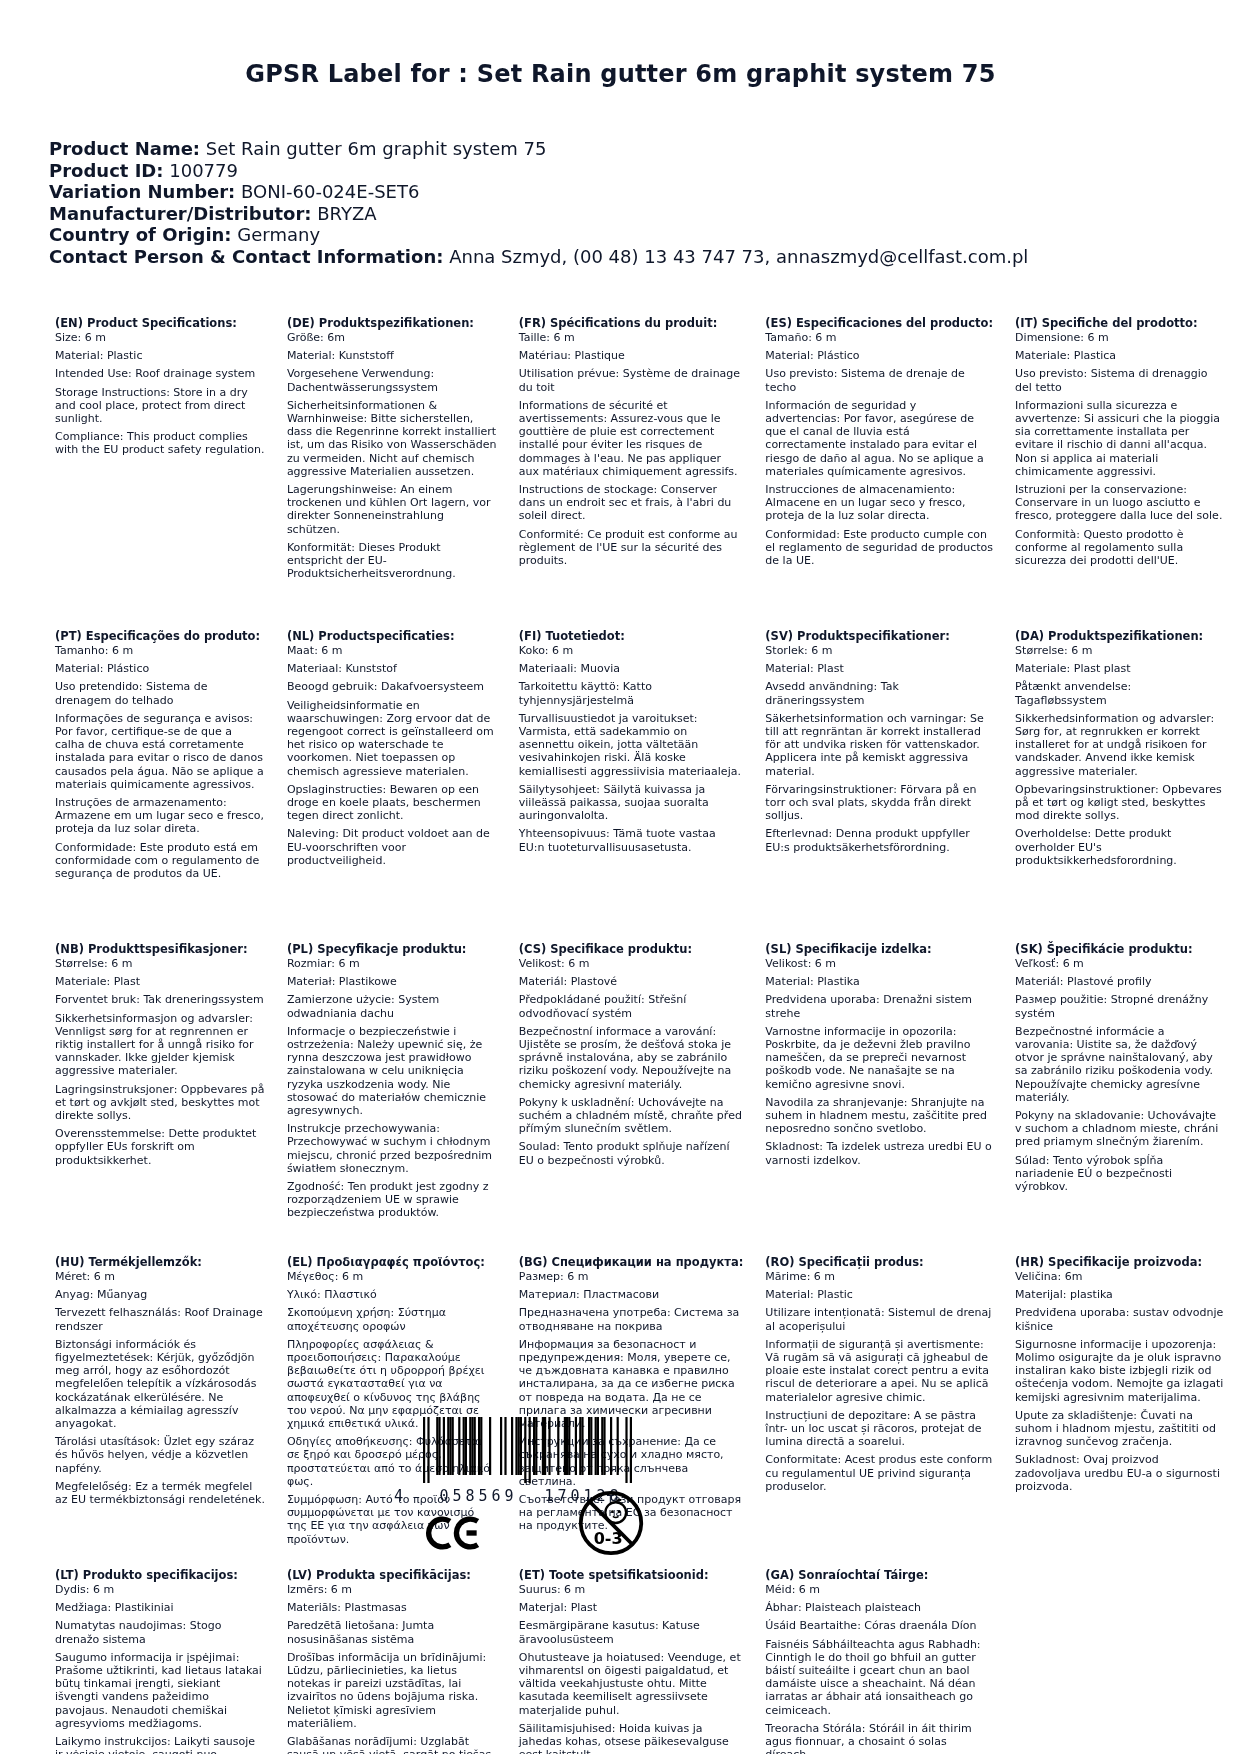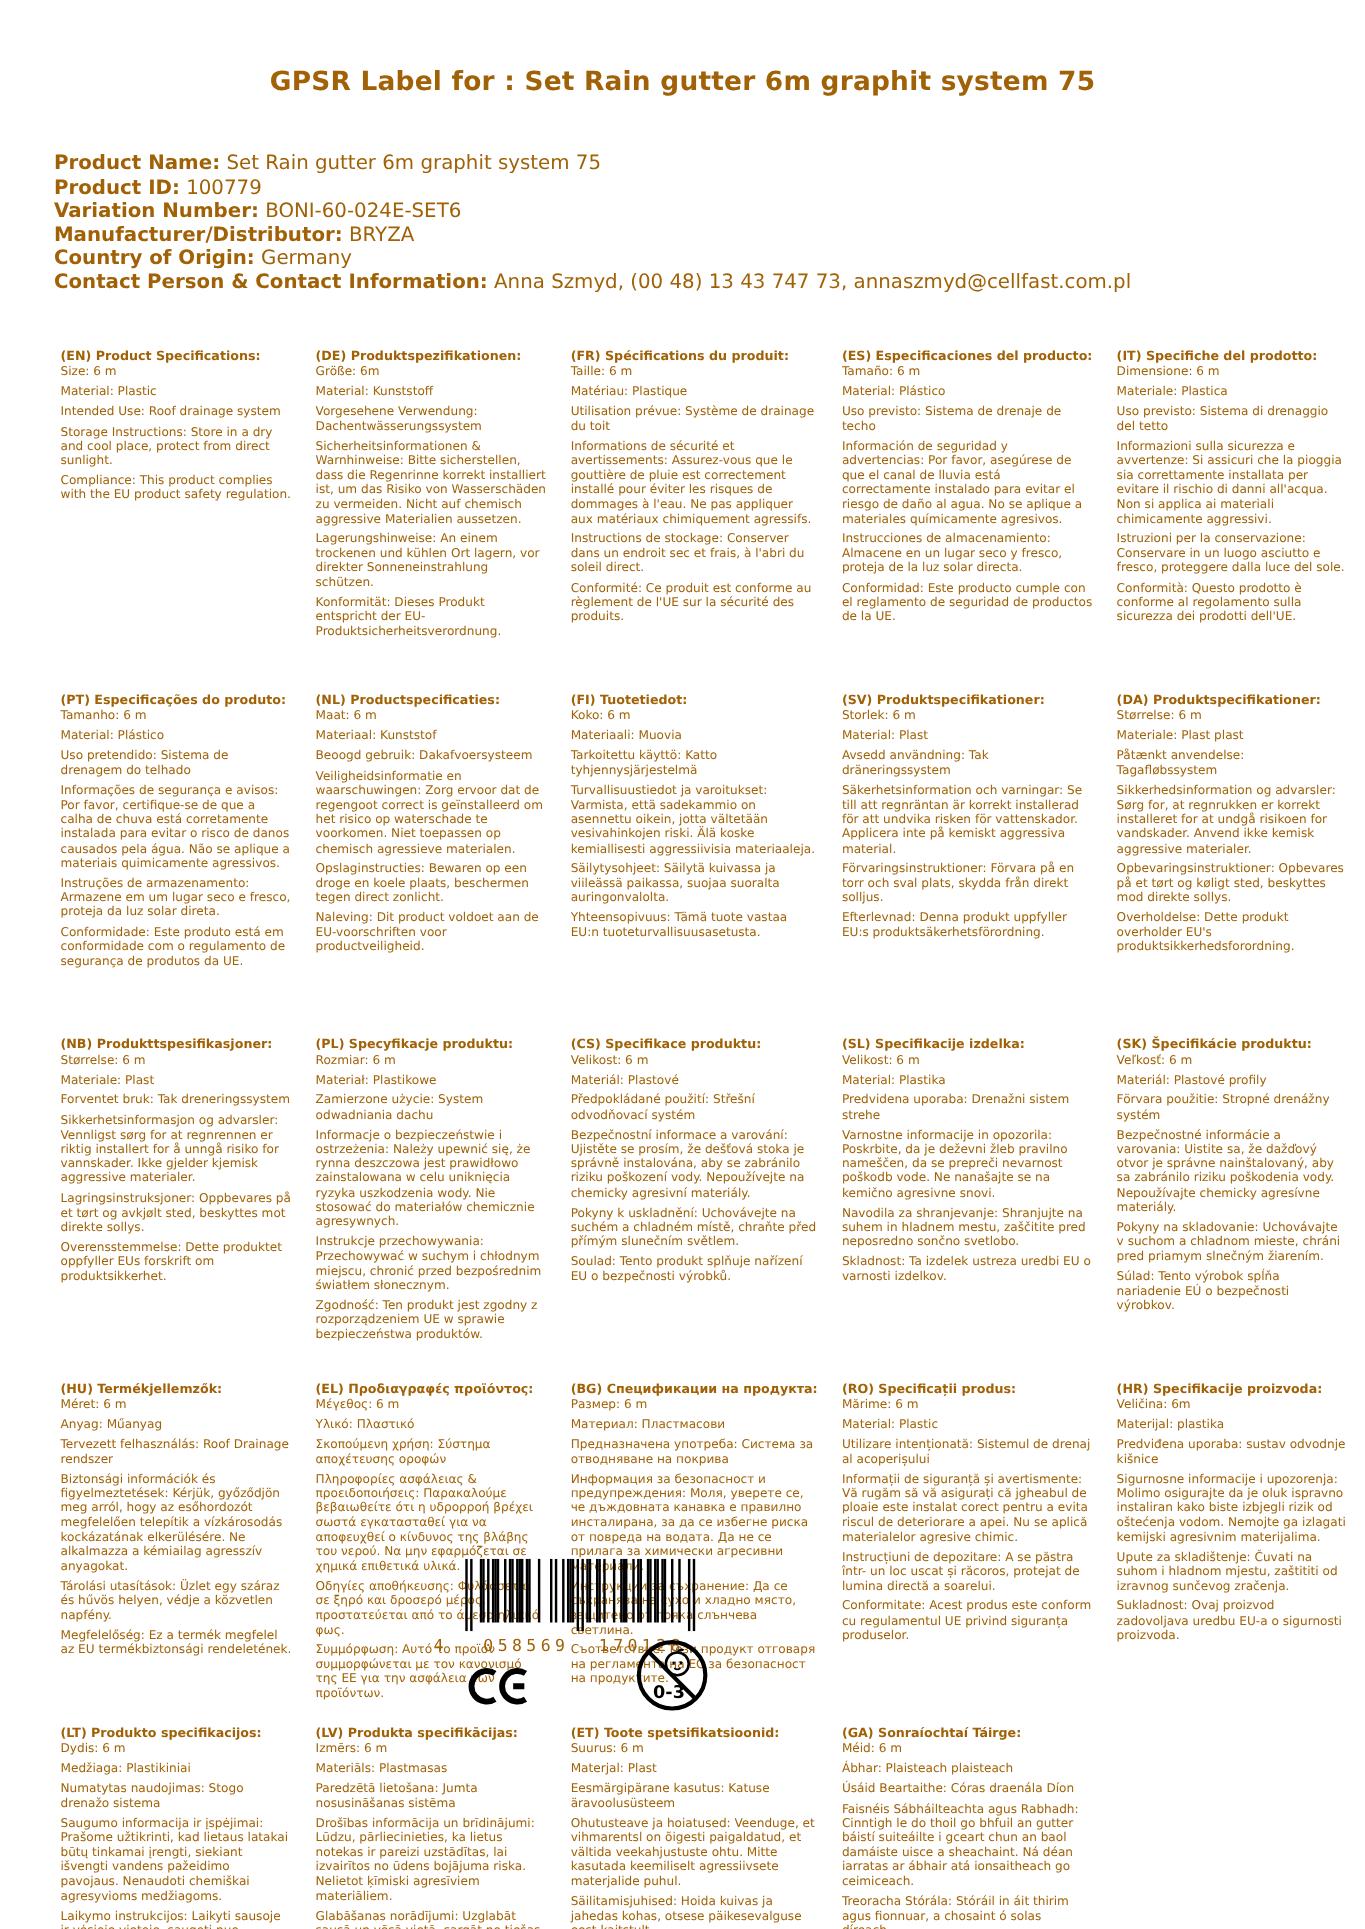--- a/index.html
+++ b/index.html
@@ -1,19 +1,19 @@
 <!DOCTYPE html>
 <html><head>
 <meta charset="utf-8">
 <style>
   * { margin:0; padding:0; box-sizing:border-box; }
   html,body { background:#fff; }
   .page {
     position:relative; width:1241px; height:1754px; margin:0 auto;
-    background:#ffffff; color:#a16207;
+    background:#ffffff; color:#0f172a;
     font-family:"DejaVu Sans", sans-serif;
     overflow:hidden;
     border-radius:22px;
   }
   .title {
     position:absolute; top:60px; left:0; width:100%;
     text-align:center; font-size:24px; font-weight:bold;
     letter-spacing:0.2px;
   }
   .product-info {
@@ -155,21 +155,21 @@
     <h3>(SV) Produktspecifikationer:</h3>
   <p>Storlek: 6 m</p>
         <p>Material: Plast</p>
         <p>Avsedd användning: Tak dräneringssystem</p>
         <p>Säkerhetsinformation och varningar: Se till att regnräntan är korrekt installerad för att undvika risken för vattenskador. Applicera inte på kemiskt aggressiva material.</p>
         <p>Förvaringsinstruktioner: Förvara på en torr och sval plats, skydda från direkt solljus.</p>
         <p>Efterlevnad: Denna produkt uppfyller EU:s produktsäkerhetsförordning.</p>
       </div>
 
   <div class="lang-block">
-    <h3>(DA) Produktspecifikationer:</h3>
+    <h3>(DA) Produktspezifikationen:</h3>
   <p>Størrelse: 6 m</p>
         <p>Materiale: Plast plast</p>
         <p>Påtænkt anvendelse: Tagafløbssystem</p>
         <p>Sikkerhedsinformation og advarsler: Sørg for, at regnrukken er korrekt installeret for at undgå risikoen for vandskader. Anvend ikke kemisk aggressive materialer.</p>
         <p>Opbevaringsinstruktioner: Opbevares på et tørt og køligt sted, beskyttes mod direkte sollys.</p>
         <p>Overholdelse: Dette produkt overholder EU's produktsikkerhedsforordning.</p>
       </div>
 
   <div class="lang-block">
     <h3>(NB) Produkttspesifikasjoner:</h3>
@@ -208,21 +208,21 @@
         <p>Predvidena uporaba: Drenažni sistem strehe</p>
         <p>Varnostne informacije in opozorila: Poskrbite, da je deževni žleb pravilno nameščen, da se prepreči nevarnost poškodb vode. Ne nanašajte se na kemično agresivne snovi.</p>
         <p>Navodila za shranjevanje: Shranjujte na suhem in hladnem mestu, zaščitite pred neposredno sončno svetlobo.</p>
         <p>Skladnost: Ta izdelek ustreza uredbi EU o varnosti izdelkov.</p>
       </div>
 
   <div class="lang-block">
     <h3>(SK) Špecifikácie produktu:</h3>
   <p>Veľkosť: 6 m</p>
         <p>Materiál: Plastové profily</p>
-        <p>Förvara použitie: Stropné drenážny systém</p>
+        <p>Размер použitie: Stropné drenážny systém</p>
         <p>Bezpečnostné informácie a varovania: Uistite sa, že dažďový otvor je správne nainštalovaný, aby sa zabránilo riziku poškodenia vody. Nepoužívajte chemicky agresívne materiály.</p>
         <p>Pokyny na skladovanie: Uchovávajte v suchom a chladnom mieste, chráni pred priamym slnečným žiarením.</p>
         <p>Súlad: Tento výrobok spĺňa nariadenie EÚ o bezpečnosti výrobkov.</p>
       </div>
 
   <div class="lang-block">
     <h3>(HU) Termékjellemzők:</h3>
   <p>Méret: 6 m</p>
         <p>Anyag: Műanyag</p>
         <p>Tervezett felhasználás: Roof Drainage rendszer</p>

